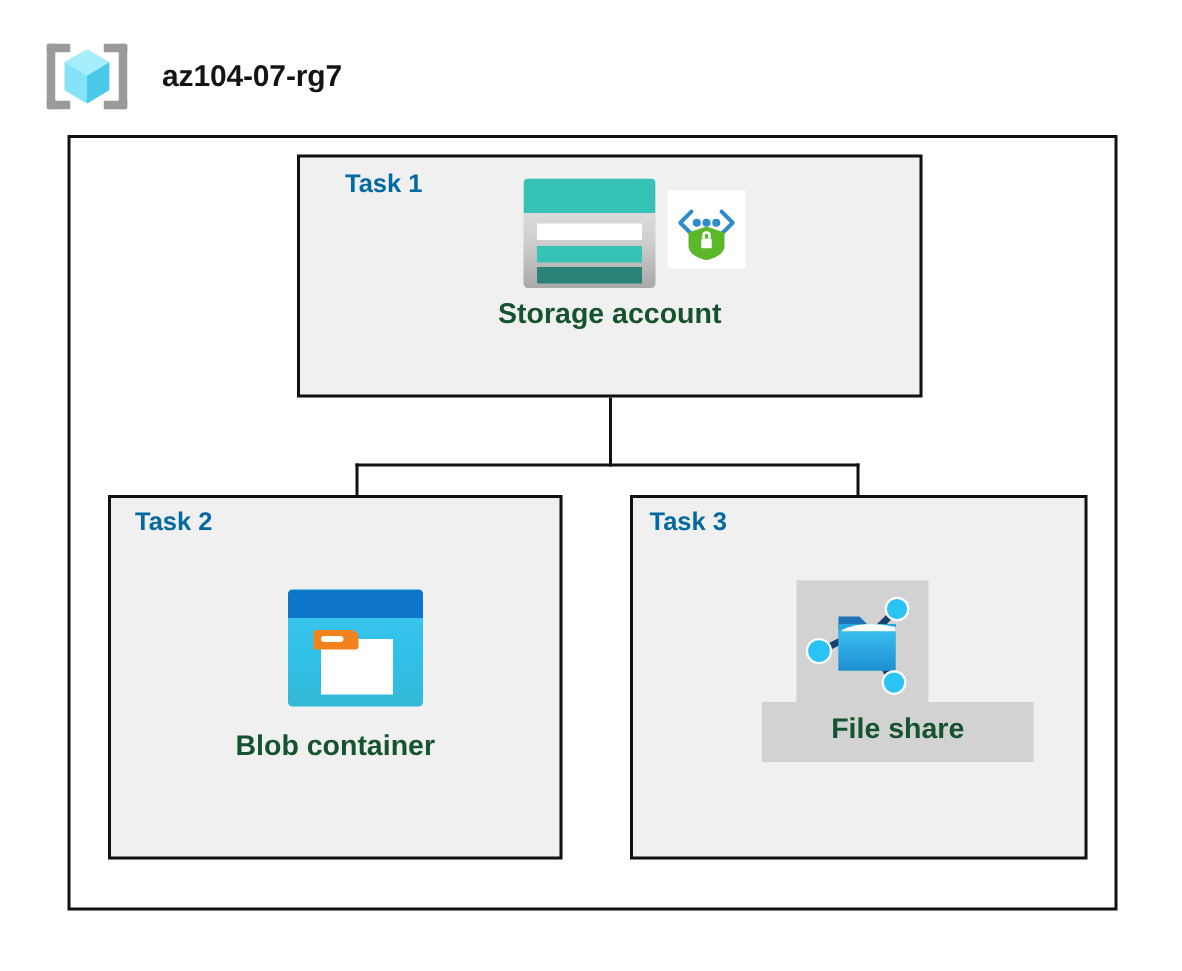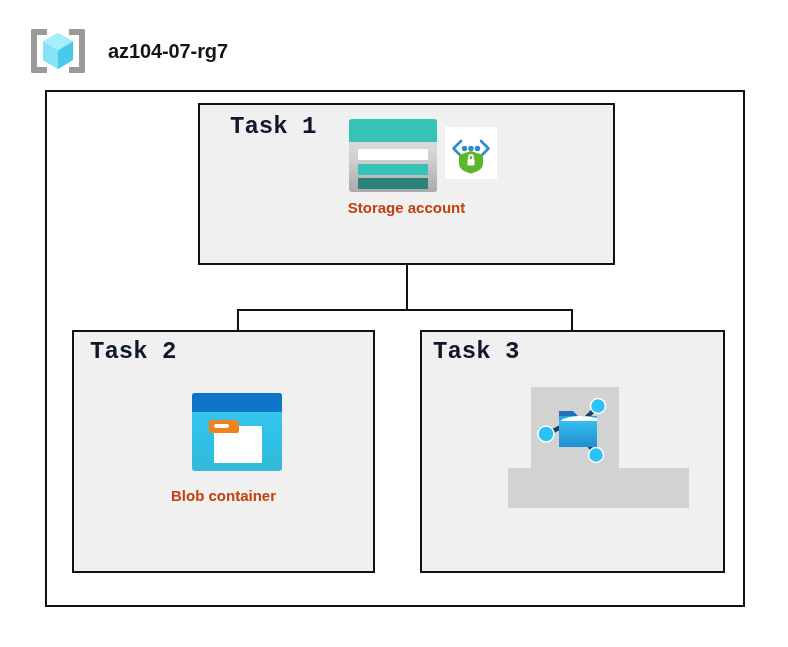--- a/index.html
+++ b/index.html
@@ -19,22 +19,22 @@
   .rg-icon .brk.left { left: 0; border-left: 6px solid #9a9a9a; border-top: 6px solid #9a9a9a; border-bottom: 6px solid #9a9a9a; border-radius: 2px 0 0 2px; }
   .rg-icon .brk.right { right: 0; border-right: 6px solid #9a9a9a; border-top: 6px solid #9a9a9a; border-bottom: 6px solid #9a9a9a; border-radius: 0 2px 2px 0; }
   .rg-icon .cube { position: absolute; left: 12px; top: 7px; width: 30px; height: 36px; }
   .rg-title { margin-left: 23px; font-size: 20px; font-weight: bold; color: #141414; letter-spacing: -0.1px; white-space: nowrap; }
 
   
   .rg-box { position: absolute; left: 45px; top: 90px; width: 700px; height: 517px; background: #ffffff; border: 2px solid #111111; }
 
   
   .task-box { position: absolute; background: #f0f0f0; border: 2px solid #111111; }
-  .task-label { position: absolute; font-size: 24px; font-weight: bold; color: #0f172a; white-space: nowrap; font-family: Liberation Mono, monospace; }
-  .node-label { position: absolute; font-size: 15px; font-weight: bold; color: #c2410c; white-space: nowrap; text-align: center; }
+  .task-label { position: absolute; font-size: 17px; font-weight: bold; color: #0369a1; white-space: nowrap; }
+  .node-label { position: absolute; font-size: 19px; font-weight: bold; color: #14532d; white-space: nowrap; text-align: center; }
 
   #task1-box { left: 198px; top: 103px; width: 417px; height: 162px; }
   #task1-label { left: 230px; top: 113px; }
   #task2-box { left: 72px; top: 330px; width: 303px; height: 243px; }
   #task2-label { left: 90px; top: 338px; }
   #task3-box { left: 420px; top: 330px; width: 305px; height: 243px; }
   #task3-label { left: 433px; top: 338px; text-align: right; }
 
   
   .conn { position: absolute; background: #111111; }
@@ -158,14 +158,15 @@
           <stop offset="0%" stop-color="#38bdf0"></stop>
           <stop offset="100%" stop-color="#1e8fd0"></stop>
         </linearGradient>
       </defs>
       <circle cx="15" cy="47" r="8" fill="#29c3f5" stroke="#ffffff" stroke-width="1.5"></circle>
       <circle cx="67" cy="19" r="7.5" fill="#29c3f5" stroke="#ffffff" stroke-width="1.5"></circle>
       <circle cx="65" cy="68" r="7.5" fill="#29c3f5" stroke="#ffffff" stroke-width="1.5"></circle>
     </svg>
   </div>
 
+  <div class="node-label" id="fileshare-text">File share</div>
 
 </div>
 
 </body></html>

